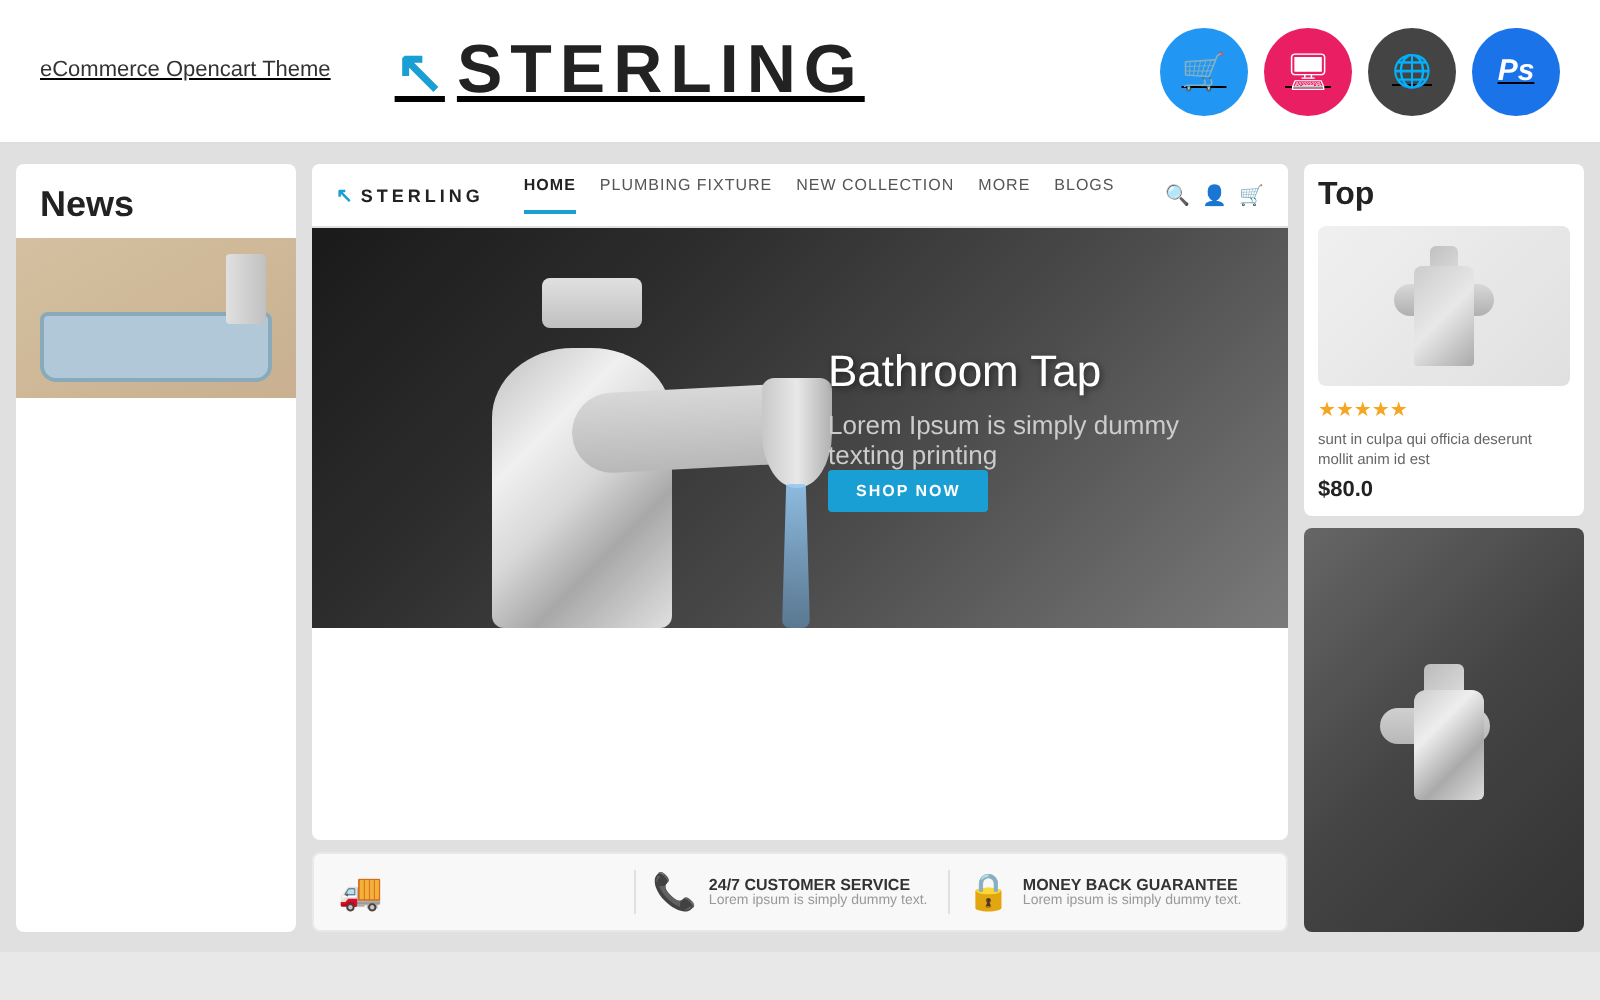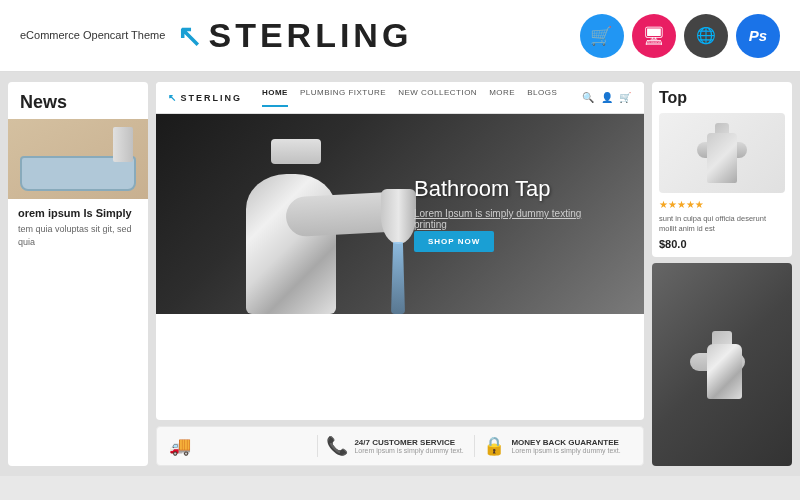--- a/index.html
+++ b/index.html
@@ -10,23 +10,24 @@
       background: #e8e8e8;
       font-family: Arial, sans-serif;
     }
 
     
     .top-header {
       background: #fff;
       padding: 12px 20px;
       display: flex;
       align-items: center;
-      gap: 12px;
+      gap: 32px;
       height: 72px;
       border-bottom: 1px solid #ddd;
+      text-decoration: underline;
     }
 
     .ecommerce-label {
       font-size: 11px;
       color: #333;
       line-height: 1.4;
       min-width: 100px;
     }
 
     .sterling-logo-main {
@@ -224,24 +225,23 @@
 
     .hero-title {
       font-size: 22px;
       font-weight: normal;
       color: #fff;
       margin-bottom: 6px;
       text-shadow: 1px 1px 3px rgba(0,0,0,0.5);
     }
 
     .hero-subtitle {
-      font-size: 10px;
+      font-size: 13px;
       color: #ccc;
       margin-bottom: 0;
-      text-decoration: underline;
     }
 
     .shop-now-btn {
       background: #1a9fd4;
       color: white;
       border: none;
       padding: 6px 14px;
       font-size: 8px;
       text-transform: uppercase;
       letter-spacing: 1px;
@@ -474,25 +474,20 @@
 
   <div class="left-panel">
     <div class="news-header">News</div>
     <div class="news-image">
 
       <div style="width:100%;height:100%;background:linear-gradient(to bottom right, #d4c0a0, #c8b090);position:relative;">
         <div style="position:absolute;bottom:8px;left:12px;right:12px;height:35px;background:#b0c8d8;border-radius:4px 4px 8px 8px;border:2px solid #88aabb;"></div>
         <div style="position:absolute;top:8px;right:15px;width:20px;height:35px;background:linear-gradient(to right,#e0e0e0,#c0c0c0);border-radius:2px;"></div>
       </div>
     </div>
-    <div class="news-text">
-      <div class="news-title">orem ipsum Is Simply</div>
-      <div class="news-desc">tem quia voluptas sit
-git, sed quia</div>
-    </div>
   </div>
 
   <div class="center-panel">
 
     <div class="showcase-browser">
       <div class="browser-navbar">
         <div class="browser-logo">
           <span style="color:#1a9fd4;font-weight:900;">↖</span>
           <span style="font-size:9px;letter-spacing:2px;font-weight:bold;">STERLING</span>
         </div>

